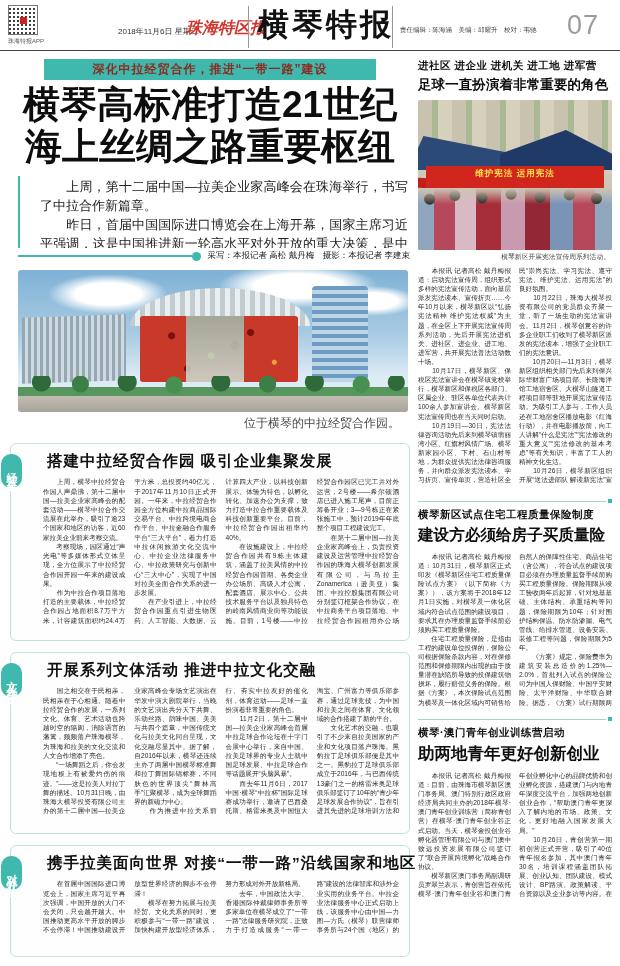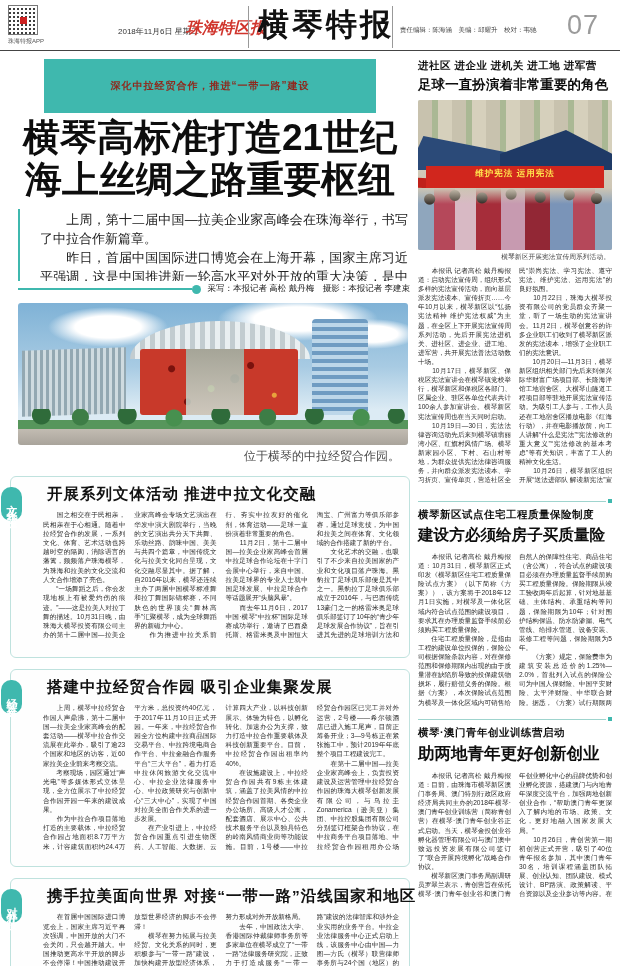--- a/index.html
+++ b/index.html
@@ -22,21 +22,21 @@
   .sec-title{position:absolute;left:258px;top:4px;width:128px;margin:0;font-size:31px;font-weight:900;letter-spacing:3px;color:#111;white-space:nowrap;}
   .vline2{position:absolute;left:392px;top:6px;height:42px;border-left:1px solid #999;}
   .editors{position:absolute;left:400px;top:26px;font-size:6.5px;color:#444;white-space:nowrap;}
   .pagenum{position:absolute;right:21px;top:10px;font-size:27px;color:#9b9b9b;letter-spacing:1px;}
 
   
   .col-left{position:absolute;left:10px;top:57px;width:400px;}
   .col-right{position:absolute;left:418px;top:57px;width:194px;}
 
   
-  .kicker{width:332px;margin:2px auto 4px auto;background:#3fb8ae;color:#8e2a1e;font-size:10px;font-weight:bold;text-align:center;padding:20px 0;letter-spacing:1px;}
+  .kicker{width:332px;margin:2px auto 4px auto;background:#3fb8ae;color:#8e2a1e;font-size:12px;font-weight:bold;text-align:center;padding:2px 0;letter-spacing:1px;}
   .headline{margin:0;text-align:center;font-size:37px;line-height:1.14;font-weight:900;color:#0d0d0d;letter-spacing:0px;white-space:nowrap;}
   .intro{margin:8px 0 0 8px;border-left:2px solid #3fb8ae;padding:2px 2px 4px 20px;font-size:13px;line-height:1.45;text-align:justify;color:#222;white-space:pre-line;height:72px;overflow:hidden;}
   .byline-row{display:flex;align-items:center;margin:0 0 0 8px;height:16px;}
   .bl-line{width:186px;border-top:2px solid #3fb8ae;}
   .bl-dot{width:9px;height:9px;border-radius:50%;background:#3fb8ae;margin:0 6px 0 0;flex:none;}
   .byline{font-size:8.5px;font-weight:normal;color:#222;white-space:nowrap;}
 
   
   .photo-main{position:relative;margin:6px 0 0 8px;width:390px;height:142px;overflow:hidden;border-radius:3px;
     background:linear-gradient(#7fb2d6 0%,#a8cbe3 45%,#dcebf4 75%);}
@@ -163,41 +163,41 @@
       <div class="cloud c3"></div>
       <div class="bld-left"></div>
       <div class="dome"></div>
       <div class="bld-red"></div>
       <div class="bld-tower"></div>
       <div class="trees"></div>
       <div class="road"></div>
     </div>
     <div class="photo-caption">位于横琴的中拉经贸合作园。</div>
 
-    <div class="box box-h2">
-      <div class="pill">文化交流</div>
-      <h2>开展系列文体活动 推进中拉文化交融</h2>
-      <div class="body b2">　　国之相交在于民相亲，民相亲在于心相通。随着中拉经贸合作的发展，一系列文化、体育、艺术活动也跨越时空的隔阂，消除语言的藩篱，频频落户珠海横琴，为珠海和拉美的文化交流和人文合作增添了亮色。
-　　“一场舞蹈之后，你会发现地板上有被爱灼伤的痕迹。”——这是拉美人对拉丁舞的描述。10月31日晚，由珠海大横琴投资有限公司主办的第十二届中国—拉美企业家高峰会专场文艺演出在华发中演大剧院举行，当晚的文艺演出共分天下共舞、乐动丝路、韵味中国、美美与共四个篇章，中国传统文化与拉美文化同台呈现，文化交融尽显其中。据了解，自2016年以来，横琴还连续主办了两届中国横琴标准舞和拉丁舞国际锦标赛，不同肤色的世界顶尖“舞林高手”汇聚横琴，成为全球舞蹈界的新磁力中心。
-　　作为推进中拉关系前行、夯实中拉友好的催化剂，体育运动——足球一直扮演着非常重要的角色。
-　　11月2日，第十二届中国—拉美企业家高峰会首届中拉足球合作论坛在十字门会展中心举行，来自中国、拉美足球界的专业人士就中国足球发展、中拉足球合作等话题展开“头脑风暴”。
-　　而去年11月6日，2017中国·横琴“中拉杯”国际足球赛成功举行，邀请了巴西桑托斯、格雷米奥及中国恒大淘宝、广州富力等俱乐部参赛，通过足球竞技，为中国和拉美之间在体育、文化领域的合作搭建了新的平台。
-　　文化艺术的交融，也吸引了不少来自拉美国家的产业和文化项目落户珠海。黑豹拉丁足球俱乐部便是其中之一。黑豹拉丁足球俱乐部成立于2016年，与巴西传统13豪门之一的格雷米奥足球俱乐部签订了10年的“青少年足球发展合作协议”，旨在引进其先进的足球培训方法和俱乐部管理理念，面向珠海开展社区公园足球训练，并与珠海学校合作进行青少年足球培训，提高珠海乃至中国的足球水平。</div>
-    </div>
-
     <div class="box box-h1">
       <div class="pill">经贸合作</div>
       <h2>搭建中拉经贸合作园 吸引企业集聚发展</h2>
       <div class="body b1">　　上周，横琴中拉经贸合作园人声鼎沸，第十二届中国—拉美企业家高峰会的配套活动——横琴中拉合作交流展在此举办，吸引了逾23个国家和地区的访客，近60家拉美企业前来考察交流。
 　　考察现场，园区通过“声光电”等多媒体形式立体呈现，全方位展示了中拉经贸合作园开园一年来的建设成果。
 　　作为中拉合作项目落地打造的主要载体，中拉经贸合作园占地面积8.7万平方米，计容建筑面积约24.4万平方米，总投资约40亿元，于2017年11月10日正式开园。一年来，中拉经贸合作园全方位构建中拉商品国际交易平台、中拉跨境电商合作平台、中拉金融合作服务平台“三大平台”，着力打造中拉休闲旅游文化交流中心、中拉企业法律服务中心、中拉政策研究与创新中心“三大中心”，实现了中国对拉美全面合作关系的进一步发展。
 　　在产业引进上，中拉经贸合作园重点引进生物医药、人工智能、大数据、云计算四大产业，以科技创新展示、体验为特色，以孵化转化、加速办公为支撑，致力打造中拉合作重要载体及科技创新重要平台。目前，中拉经贸合作园出租率约40%。
 　　在设施建设上，中拉经贸合作园共有9栋主体建筑，涵盖了拉美风情的中拉经贸合作园首期、各类企业办公场所、高级人才公寓，配套酒店、展示中心、公共技术服务平台以及独具特色的岭南风情商业街等功能设施。目前，1号楼——中拉经贸合作园区已完工并对外运营，2号楼——希尔顿酒店已进入施工尾声，目前正筹备开业；3—9号栋正在紧张施工中，预计2019年年底整个项目工程建设完工。
 　　在第十二届中国—拉美企业家高峰会上，负责投资建设及运营管理中拉经贸合作园的珠海大横琴创新发展有限公司，与乌拉圭Zonamerica（逊美亚）集团、中拉控股集团有限公司分别签订框架合作协议，在中拉商务平台项目落地、中拉经贸合作园租用办公场所、落地中拉跨境电商项目等方面展开合作。提供中文、英语、葡语、西语等信息服务的中拉经贸合作网站，由大横琴创新发展有限公司与珠海横琴跨境说网络科技有限公司合作推出的中拉跨境电商合作平台网站也于会上正式上线。
 　　此外，《横琴新区促进中拉经贸合作的若干措施（试行）》已出台施行，从投资贸易便利、财税资金扶持、平台服务保障等方面扶持拉美企业在横琴发展。横琴将对首次落户横琴，从事以拉美经贸为主的电商企业，且在横琴营业收入超过10亿元的，当年给予一次性最高200万元专项奖励。横琴设立了“横琴中拉合作贡献奖”，单个企业奖励金额最高100万元人民币，还为进驻横琴中拉经贸合作园的拉美企业，以及进驻合作园并从事中拉经贸、旅游、文化、法律、服务等有关的国内企业提供最多不超过三年的办公场地租金补贴。</div>
+    </div>
+
+    <div class="box box-h2">
+      <div class="pill">文化交流</div>
+      <h2>开展系列文体活动 推进中拉文化交融</h2>
+      <div class="body b2">　　国之相交在于民相亲，民相亲在于心相通。随着中拉经贸合作的发展，一系列文化、体育、艺术活动也跨越时空的隔阂，消除语言的藩篱，频频落户珠海横琴，为珠海和拉美的文化交流和人文合作增添了亮色。
+　　“一场舞蹈之后，你会发现地板上有被爱灼伤的痕迹。”——这是拉美人对拉丁舞的描述。10月31日晚，由珠海大横琴投资有限公司主办的第十二届中国—拉美企业家高峰会专场文艺演出在华发中演大剧院举行，当晚的文艺演出共分天下共舞、乐动丝路、韵味中国、美美与共四个篇章，中国传统文化与拉美文化同台呈现，文化交融尽显其中。据了解，自2016年以来，横琴还连续主办了两届中国横琴标准舞和拉丁舞国际锦标赛，不同肤色的世界顶尖“舞林高手”汇聚横琴，成为全球舞蹈界的新磁力中心。
+　　作为推进中拉关系前行、夯实中拉友好的催化剂，体育运动——足球一直扮演着非常重要的角色。
+　　11月2日，第十二届中国—拉美企业家高峰会首届中拉足球合作论坛在十字门会展中心举行，来自中国、拉美足球界的专业人士就中国足球发展、中拉足球合作等话题展开“头脑风暴”。
+　　而去年11月6日，2017中国·横琴“中拉杯”国际足球赛成功举行，邀请了巴西桑托斯、格雷米奥及中国恒大淘宝、广州富力等俱乐部参赛，通过足球竞技，为中国和拉美之间在体育、文化领域的合作搭建了新的平台。
+　　文化艺术的交融，也吸引了不少来自拉美国家的产业和文化项目落户珠海。黑豹拉丁足球俱乐部便是其中之一。黑豹拉丁足球俱乐部成立于2016年，与巴西传统13豪门之一的格雷米奥足球俱乐部签订了10年的“青少年足球发展合作协议”，旨在引进其先进的足球培训方法和俱乐部管理理念，面向珠海开展社区公园足球训练，并与珠海学校合作进行青少年足球培训，提高珠海乃至中国的足球水平。</div>
     </div>
 
     <div class="box box-h3">
       <div class="pill">对外开放</div>
       <h2>携手拉美面向世界 对接“一带一路”沿线国家和地区</h2>
       <div class="body b3">　　在首届中国国际进口博览会上，国家主席习近平再次强调，中国开放的大门不会关闭，只会越开越大。中国推动更高水平开放的脚步不会停滞！中国推动建设开放型世界经济的脚步不会停滞！
 　　横琴在努力拓展与拉美经贸、文化关系的同时，更积极参与“一带一路”建设，加快构建开放型经济体系，努力形成对外开放新格局。
 　　去年，中国政法大学、香港国际仲裁律师事务所等多家单位在横琴成立了“一带一路”法律服务研究院，正致力于打造成服务“一带一路”建设的法律智库和涉外企业实用的业务平台。中拉企业法律服务中心正式启动上线，该服务中心由中国—力图—方氏（横琴）联营律师事务所与24个国（地区）的115个律师事务所合作，采用“互联网＋法律服务”模式为中国和17个拉美国家（地区）和7个葡语系国家的企业搭建起了法律服务的桥梁。
 　　横琴“一带一路”税改通项目已启动，三大类九项措施服务企业“走出去”，拓展“一带一路”沿线国家和地区市场。同时，横琴设立全国商标注册受理窗口，成立横琴“一带一路”商标注册申请服务中心，率先完善跨境商标注册、保护和服务机制。
 　　除“一带一路”沿线国家和地区之外，横琴还积极拓展同发达国家经贸合作。清华企业家协会天使基金硅谷办公室驻横琴代表处已经落地，美国城项目、爱姆斯顿生物科技项目与国际的合作也在稳步推进。

